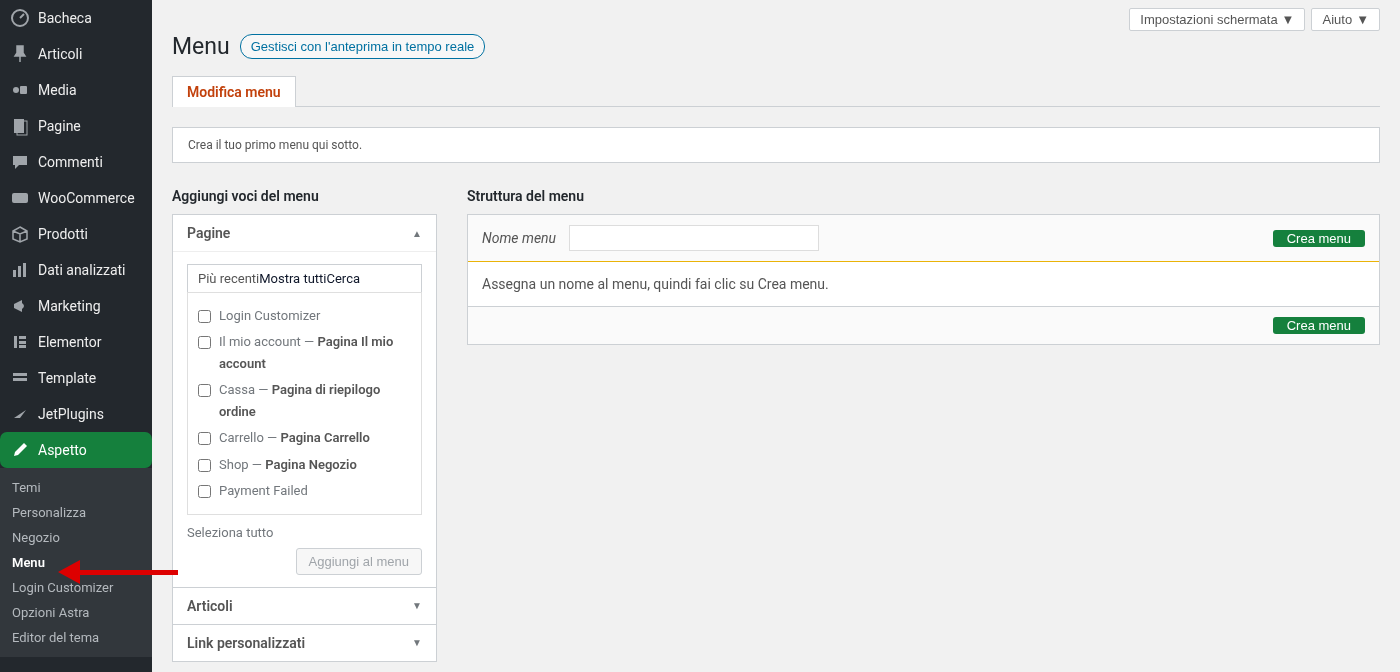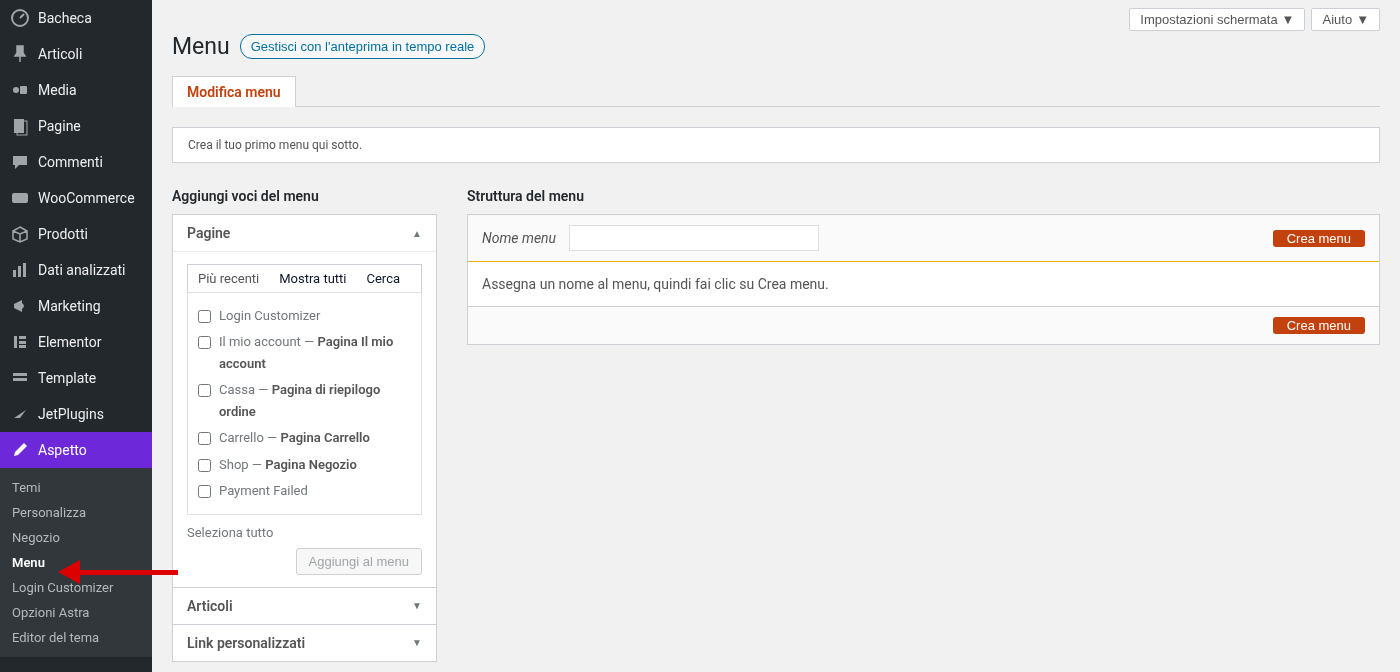--- a/index.html
+++ b/index.html
@@ -2,21 +2,21 @@
 <html><head>
 <meta charset="utf-8">
 <style>
 * { margin: 0; padding: 0; box-sizing: border-box; }
 body { font-family: -apple-system, BlinkMacSystemFont, "Segoe UI", Roboto, sans-serif; font-size: 13px; color: #32373c; background: #f1f1f1; }
 
 .sidebar { position: fixed; left: 0; top: 0; width: 152px; height: 100%; background: #23282d; color: #eee; }
 .sidebar-item { display: flex; align-items: center; padding: 8px 10px; cursor: pointer; color: #eee; text-decoration: none; }
 .sidebar-item .icon { width: 20px; height: 20px; margin-right: 8px; fill: #a0a5aa; flex-shrink: 0; }
 .sidebar-item span { font-size: 14px; color: #eee; }
-.sidebar-item.active { background: #6d28d9; color: #fff; position: relative; }
+.sidebar-item.active { background: #15803d; color: #fff; position: relative; border-radius: 7px; }
 .sidebar-item.active span { color: #fff; }
 .sidebar-item.active .icon { fill: #fff; }
 .sidebar-item.active::after { content: ""; position: absolute; right: -8px; top: 50%; transform: translateY(-50%); border: 8px solid transparent; border-right-color: #f1f1f1; }
 .sidebar-sub { background: #32373c; padding: 7px 0; }
 .sidebar-sub-item { display: block; padding: 5px 12px; color: #b4b9be; font-size: 13px; cursor: pointer; position: relative; }
 .sidebar-sub-item.current { color: #fff; font-weight: 600; }
 
 .main { margin-left: 152px; padding: 0 20px 20px 20px; }
 .topbar { display: flex; justify-content: flex-end; gap: 6px; padding-top: 8px; }
 .topbtn { background: #fff; border: 1px solid #ccd0d4; color: #555; padding: 3px 10px; font-size: 13px; cursor: pointer; border-radius: 2px; display: flex; align-items: center; gap: 4px; }
@@ -35,39 +35,39 @@
 .col-right { flex: 1; }
 .col-title { font-size: 14px; font-weight: 600; margin-bottom: 10px; color: #23282d; }
 
 .accordion { border: 1px solid #ccd0d4; background: #fff; margin-bottom: 0; }
 .accordion-head { display: flex; justify-content: space-between; align-items: center; padding: 10px 14px; background: #fafafa; border-top: 1px solid #ccd0d4; color: #555; font-size: 14px; cursor: pointer; }
 .accordion:first-child .accordion-head:first-child, .accordion-head:first-child { border-top: none; }
 .accordion.open .accordion-head { background: #fff; font-weight: 600; }
 .accordion .caret { font-size: 10px; color: #72777c; }
 .accordion-body { padding: 12px 14px; border-top: 1px solid #eee; }
 
-.subtabs { display: flex; gap: 20px; border: 1px solid #ccd0d4; border-bottom: none; padding: 6px 10px; font-size: 13px; }
+.subtabs { display: flex; gap: 0; border: 1px solid #ccd0d4; border-bottom: none; padding: 6px 10px; font-size: 13px; }
 .subtab { color: #0f172a; cursor: pointer; }
 .subtab.active { color: #555; }
 
 .page-list { border: 1px solid #dfdfdf; padding: 10px; font-size: 13px; color: #72777c; }
 .page-row { display: flex; align-items: flex-start; padding: 2px 0; line-height: 1.7; }
 .page-row input { margin-top: 5px; margin-right: 8px; }
 .strong { font-weight: 600; color: #555; }
 
 .select-all { display: block; margin-top: 10px; color: #72777c; cursor: pointer; font-size: 13px; }
 .addbtn { float: right; margin-top: 8px; border: 1px solid #ccd0d4; background: #f7f7f7; color: #a0a5aa; padding: 5px 12px; border-radius: 3px; cursor: default; font-size: 13px; }
 
 .menu-box { background: #fff; border: 1px solid #ccd0d4; }
 .menu-header { display: flex; align-items: center; justify-content: space-between; padding: 10px 14px; background: #fafafa; border-bottom: 1px solid #eab308; }
 .menu-header label { font-style: italic; font-size: 14px; color: #555; margin-right: 10px; }
 .menu-header input { width: 250px; padding: 4px; border: 1px solid #ddd; font-size: 14px; }
 .menu-body { padding: 14px; font-size: 14px; color: #555; border-bottom: 1px solid #ccd0d4; }
 .menu-footer { padding: 10px 14px; background: #fafafa; text-align: right; }
-.primary-btn { background: #c2410c; color: #fff; border: none; padding: 1px 14px; font-size: 13px; border-radius: 3px; cursor: pointer; }
+.primary-btn { background: #15803d; color: #fff; border: none; padding: 1px 14px; font-size: 13px; border-radius: 3px; cursor: pointer; }
 
 .arrow-annot { position: absolute; left: 46px; top: 560px; width: 130px; height: 24px; pointer-events: none; z-index: 100; }
 .arrow-line { position: absolute; left: 22px; top: 10px; width: 110px; height: 5px; background: #d00; }
 .arrow-head { position: absolute; left: 0; top: 0; border: 12px solid transparent; border-right: 22px solid #d00; }
 </style>
 </head>
 <body>
 
 <div class="sidebar">
   <div class="sidebar-item">

